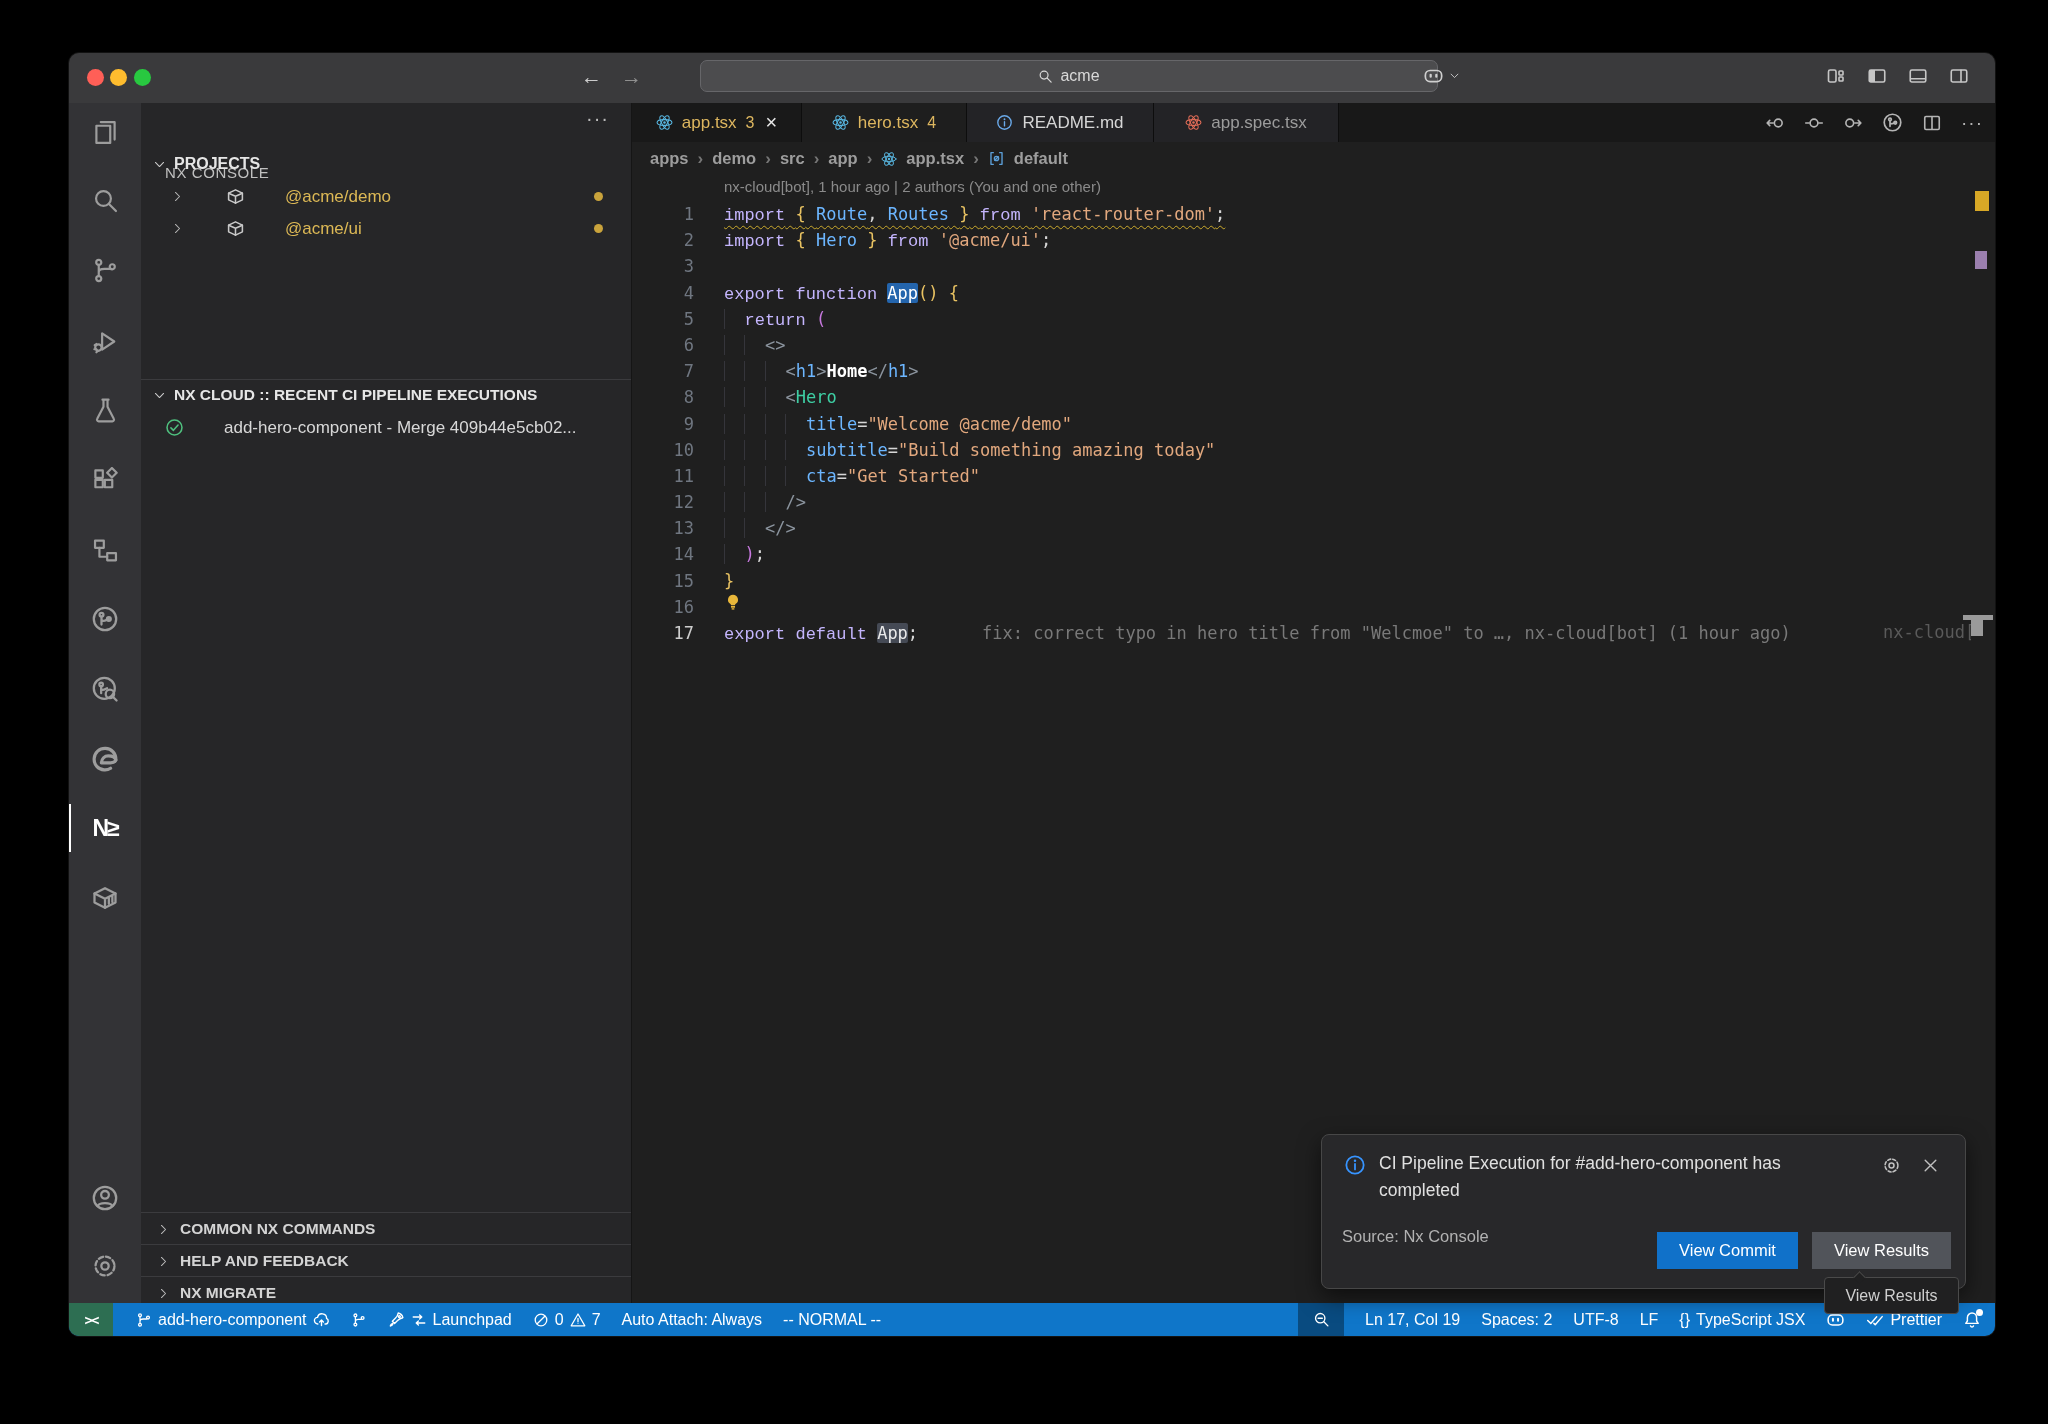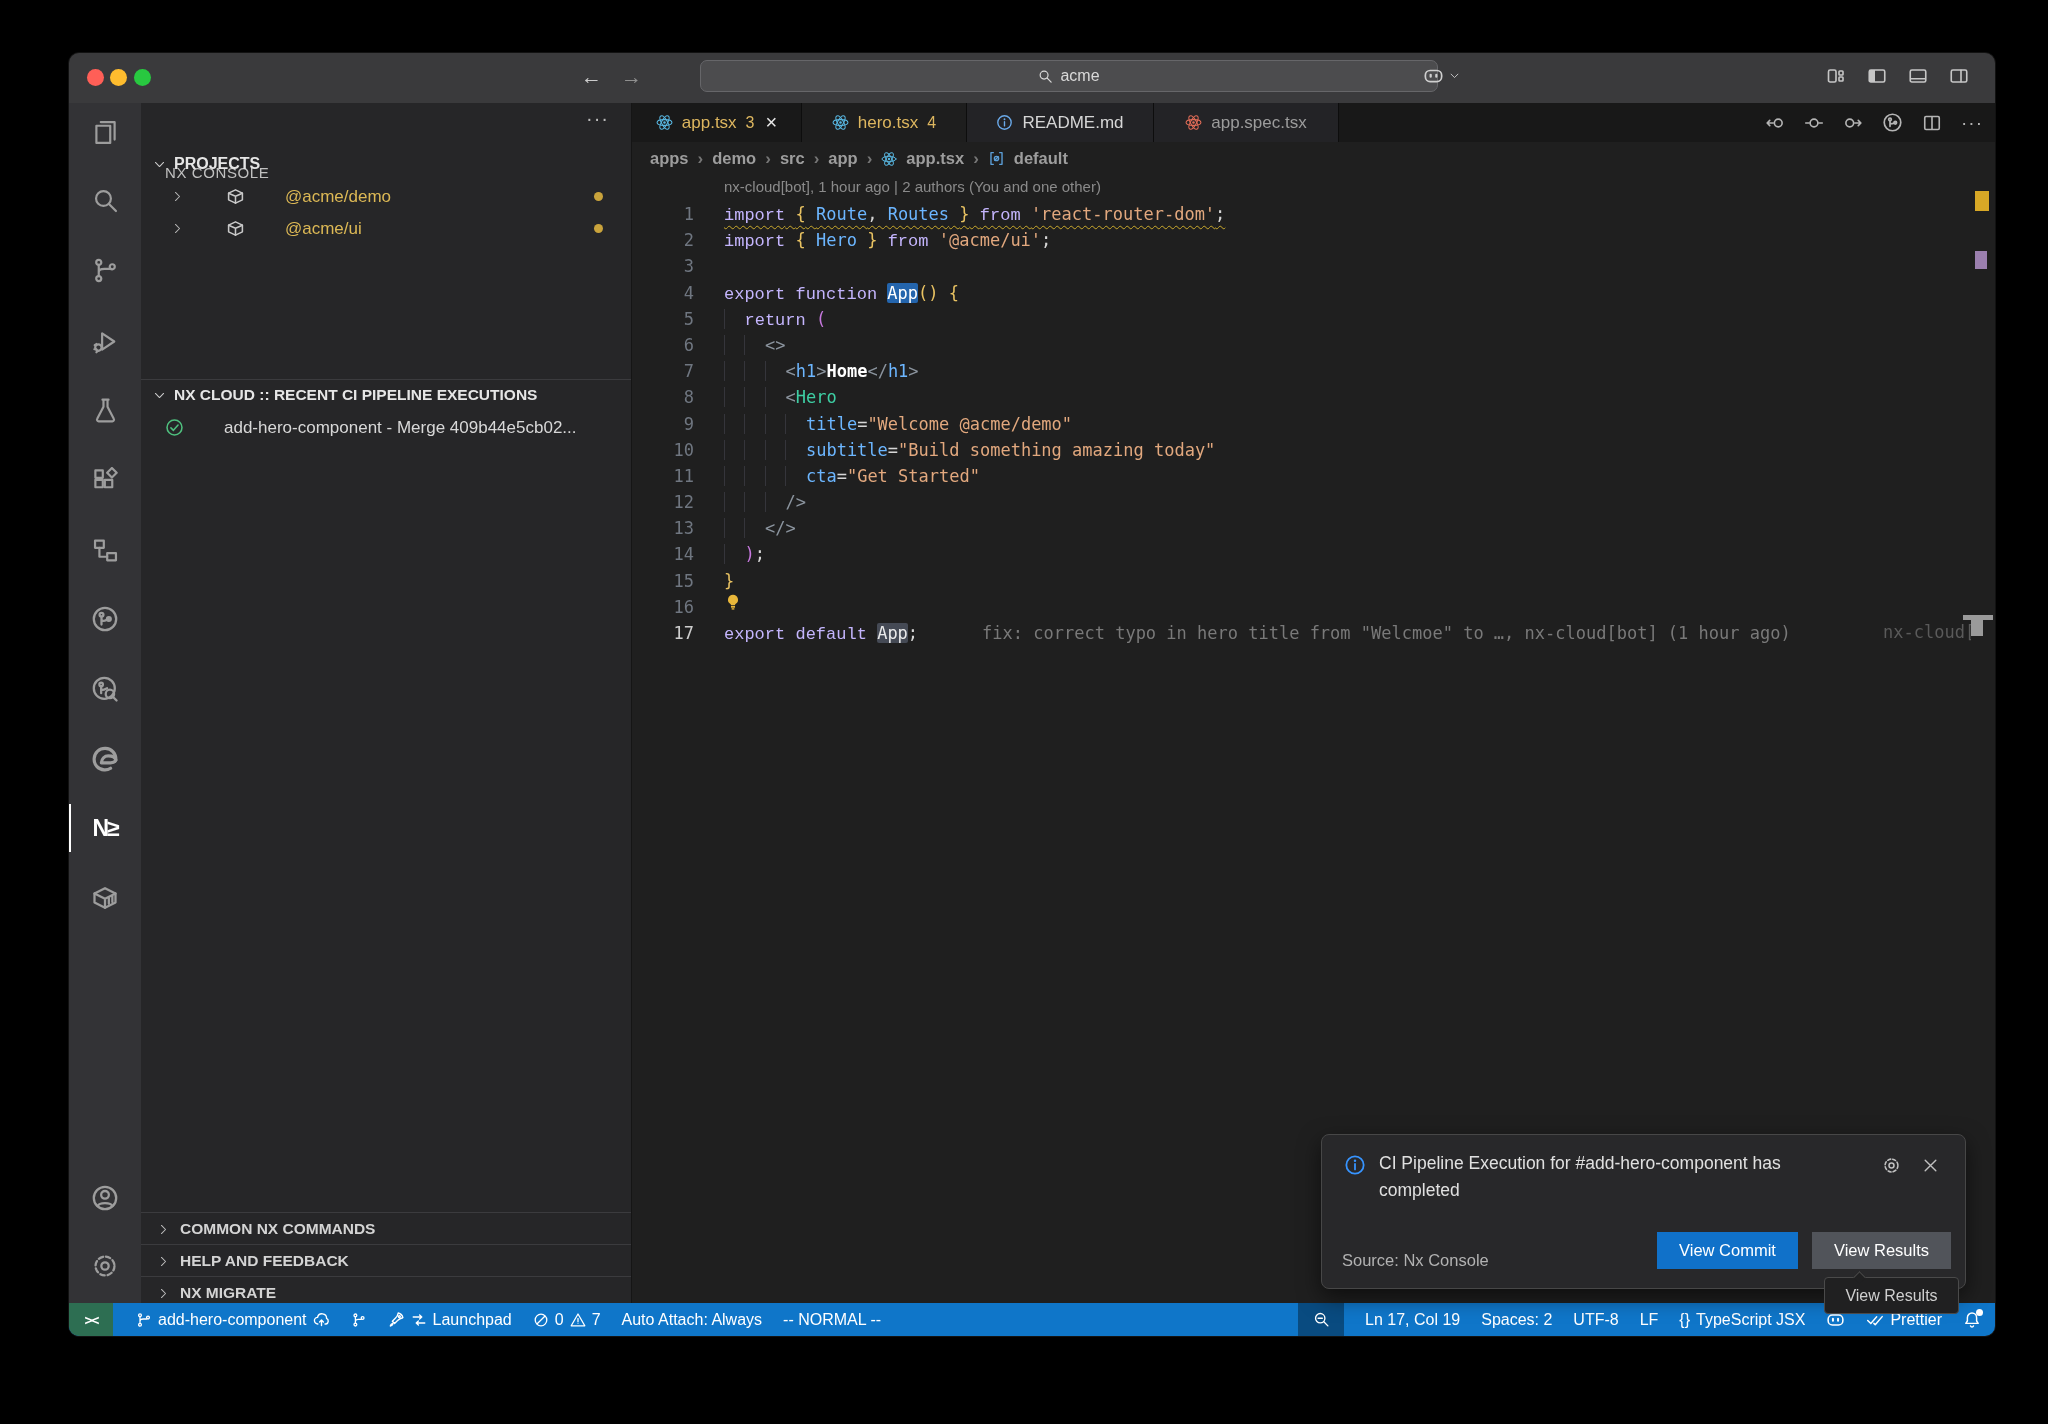--- a/index.html
+++ b/index.html
@@ -85,21 +85,21 @@
   .sleft{display:flex;align-items:center;gap:21px;padding-left:23px;}
   .sright{margin-left:auto;display:flex;align-items:center;gap:21px;padding-right:14px;}
   .sbi{display:flex;align-items:center;gap:6px;white-space:nowrap;}
   .zoomblk{background:rgba(0,0,0,.36);height:33px;width:46px;display:flex;align-items:center;justify-content:center;}
   .belldot{position:absolute;right:-2px;top:-2px;width:7px;height:7px;border-radius:50%;background:#fff;}
 
   
   .toast{position:absolute;left:1252px;top:1081px;width:643px;height:153px;background:#28282a;
     border:1px solid #474747;border-radius:8px;z-index:20;box-shadow:0 8px 22px rgba(0,0,0,.55);}
   .toast-msg{position:absolute;left:57px;top:15px;width:470px;font-size:17.5px;line-height:1.55;color:#e0e0e0;}
-  .toast-src{position:absolute;left:20px;top:116px;font-size:16.5px;color:#b2b2b2;}
+  .toast-src{position:absolute;left:20px;top:92px;font-size:16.5px;color:#b2b2b2;}
   .toast-btns{position:absolute;right:14px;top:97px;display:flex;gap:14px;}
   .btn{height:37px;display:flex;align-items:center;padding:0 22px;font-size:16.5px;color:#fff;cursor:default;}
   .btn-blue{background:#1071c9;}
   .btn-gray{background:#51545a;}
   .tooltip{position:absolute;left:1755px;top:1224px;width:133px;height:35px;background:#202021;
     border:1px solid #4a4a4a;border-radius:4px;color:#cfcfcf;font-size:16px;display:flex;align-items:center;
     justify-content:center;z-index:30;}
   .tooltip .arrow{position:absolute;top:-5px;left:30px;width:8px;height:8px;background:#202021;
     border-left:1px solid #4a4a4a;border-top:1px solid #4a4a4a;transform:rotate(45deg);}
 </style>

